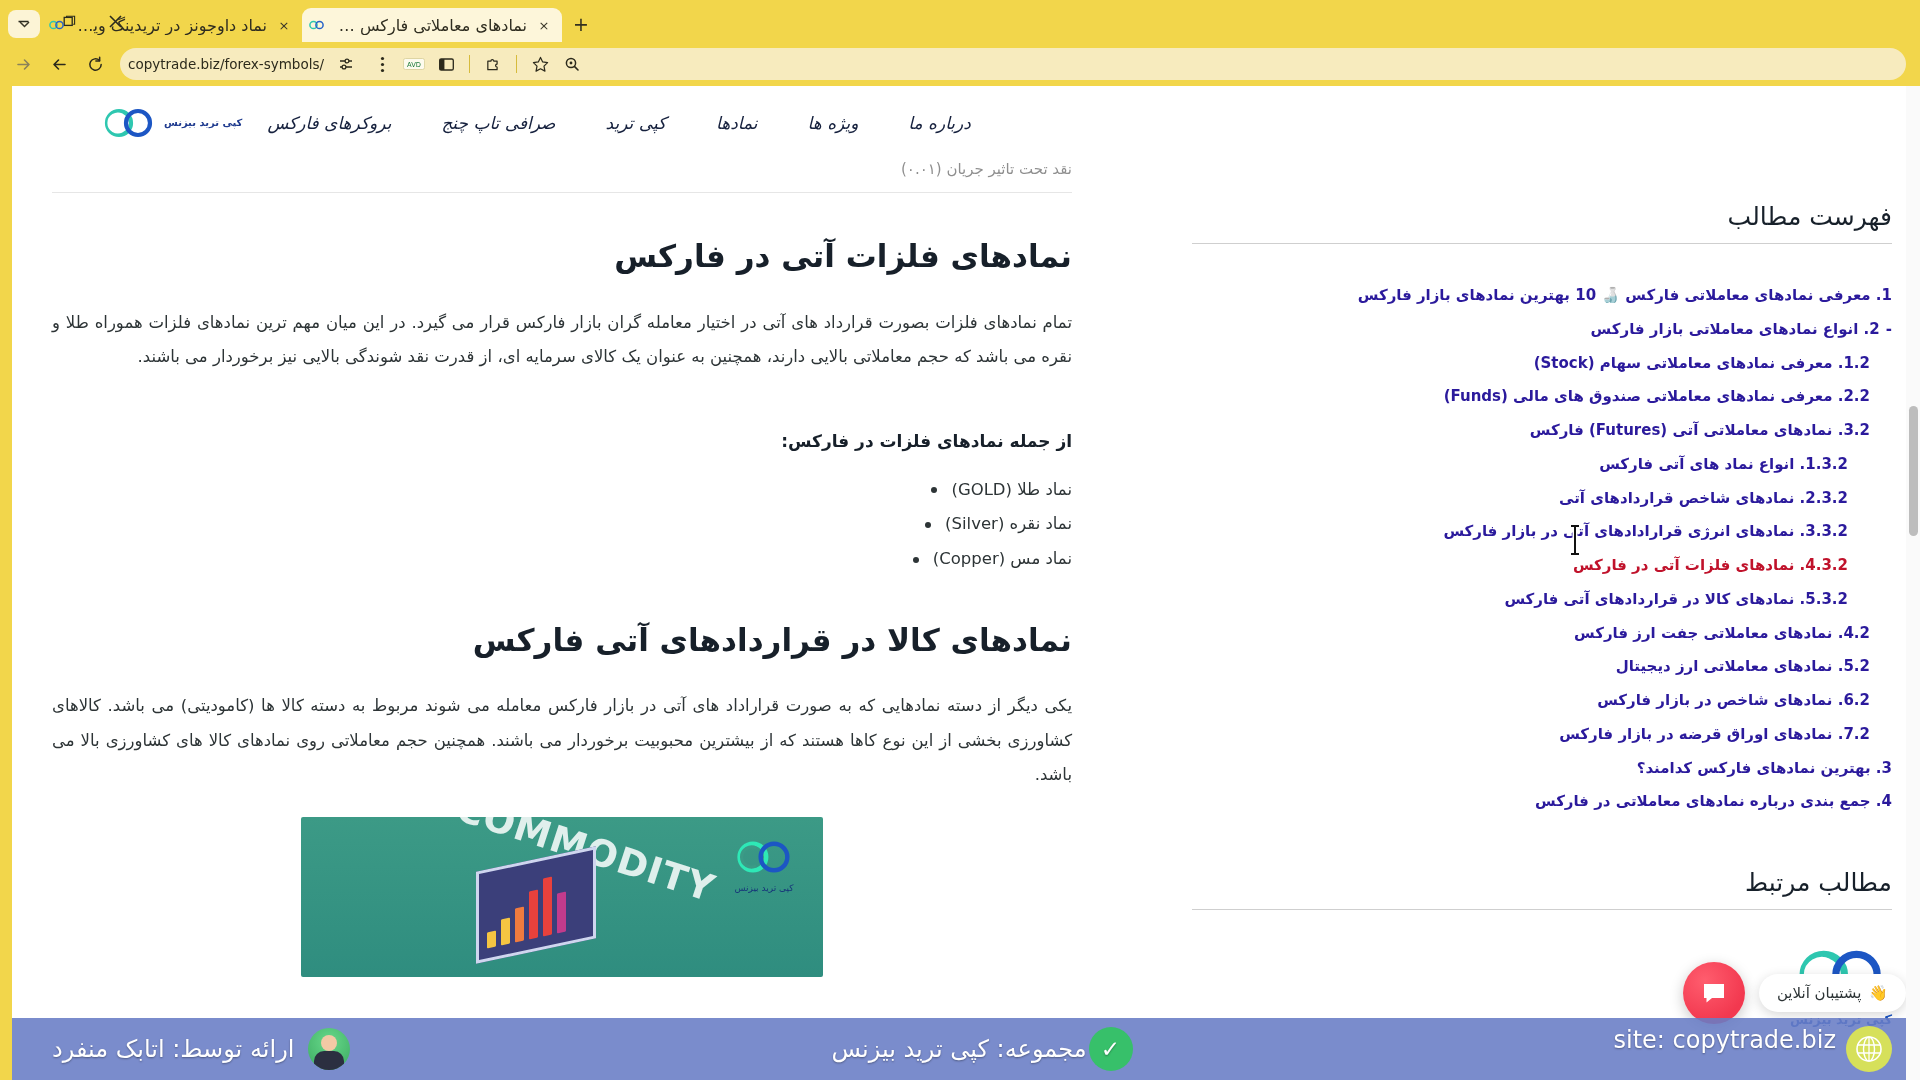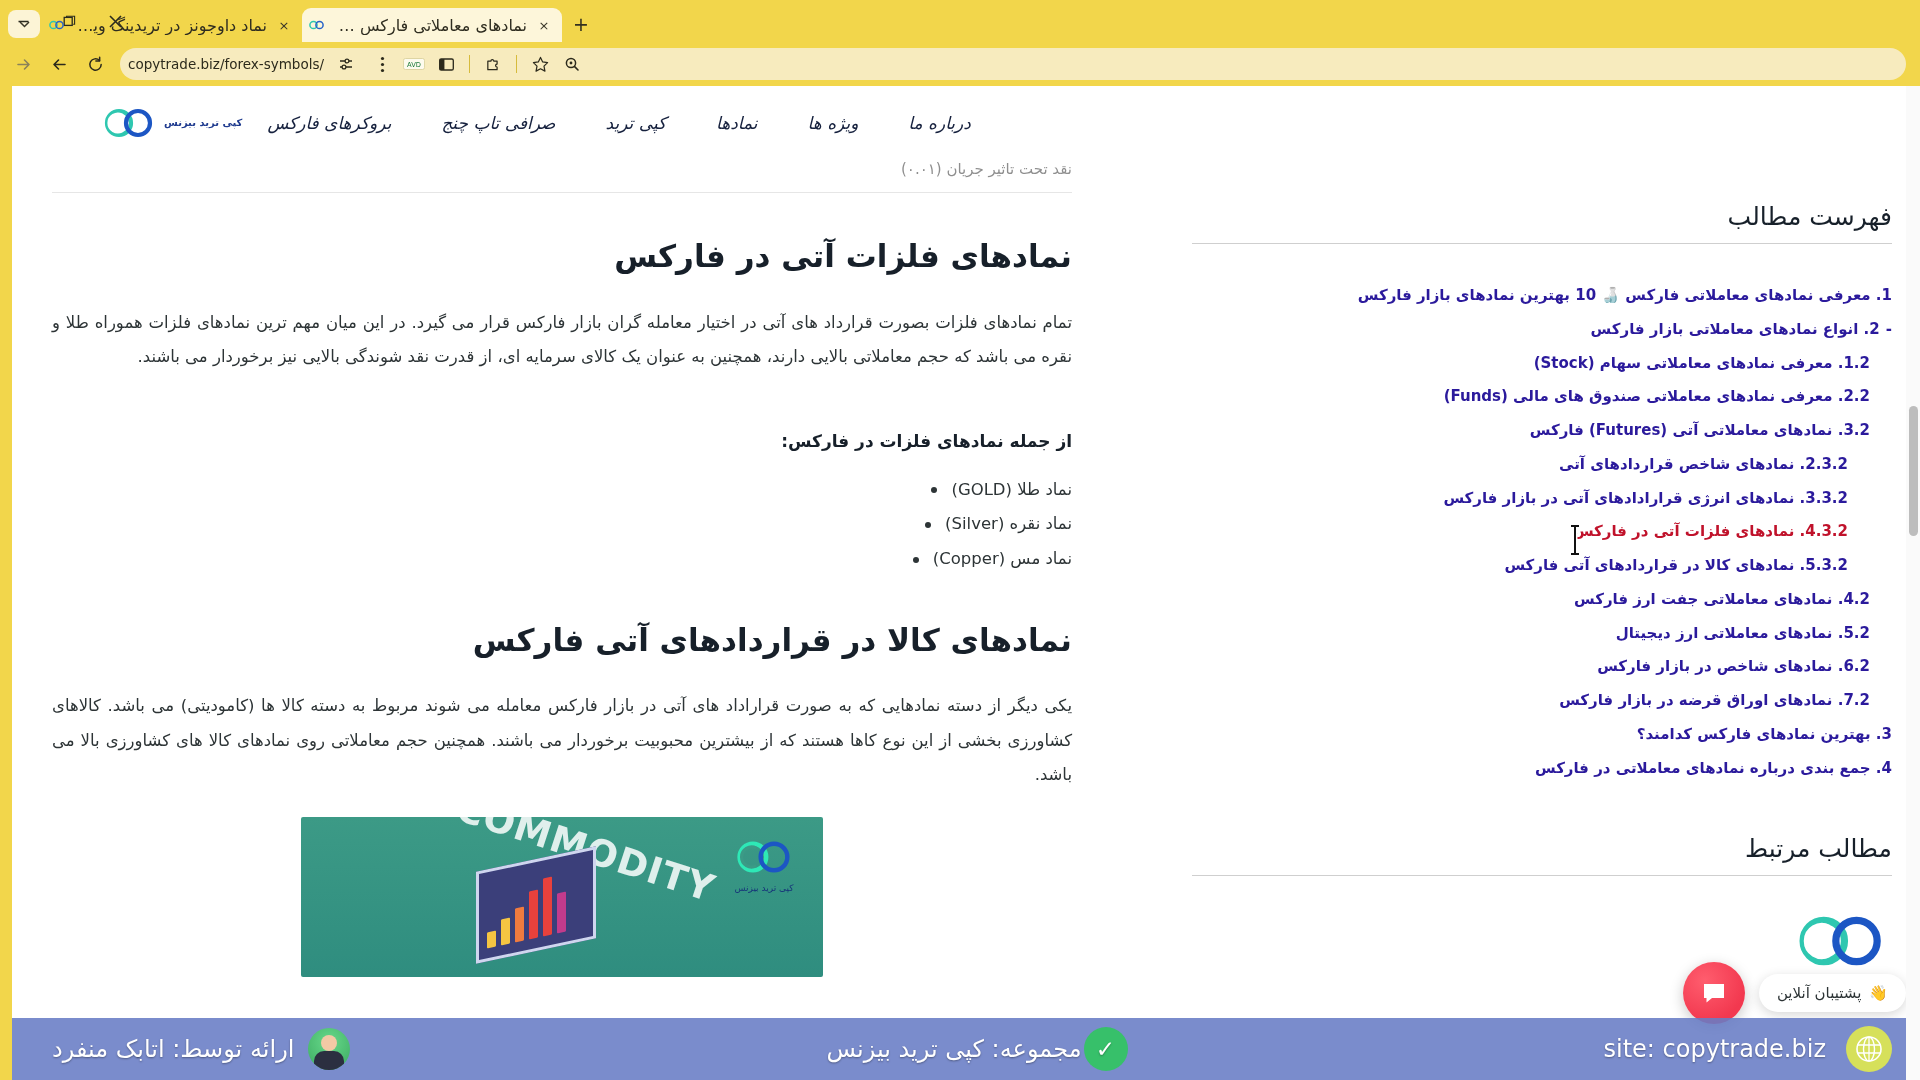--- a/index.html
+++ b/index.html
@@ -198,21 +198,21 @@
   .ov-avatar .body { position:absolute; left:6px; top:23px; width:30px;height:20px;border-radius:10px 10px 0 0;background:#2b2f40; }
   .ov-check {
     width:44px;height:44px;border-radius:50%;background:#37c06a;
     display:flex;align-items:center;justify-content:center;color:#fff;font-size:23px; flex:0 0 44px;
   }
   .ov-globe {
     width:46px;height:46px;border-radius:50%;background:#d6e05a;
     display:flex;align-items:center;justify-content:center; flex:0 0 46px;
   }
   .ov-mid { margin: 0 auto; display:flex; align-items:center; flex-direction:row-reverse; gap:2px; }
-  .ov-left { margin-left:0; display:flex; align-items:center; flex-direction:row-reverse; gap:20px; }
+  .ov-left { margin-left:0; display:flex; align-items:flex-start; flex-direction:row-reverse; gap:10px; }
 
   
   .scrollbar {
     position:absolute; right:0; top:86px; width:14px; height:994px; background:#fafafa; z-index:60;
   }
   .scrollthumb {
     position:absolute; right:2px; top:320px; width:9px; height:130px; border-radius:5px; background:#bdbdbd;
   }
 
   .cursor-ibeam {
@@ -411,20 +411,21 @@
 
       <aside class="sidebar">
         <div class="toc-title">فهرست مطالب</div>
 
         <ul class="toc-list">
           <li class="lvl1"><a href="#">1. معرفی نمادهای معاملاتی فارکس 🍶 10 بهترین نمادهای بازار فارکس</a></li>
           <li class="lvl1"><span class="toc-collapse">-</span><a href="#">2. انواع نمادهای معاملاتی بازار فارکس</a></li>
           <li class="lvl2"><a href="#">1.2. معرفی نمادهای معاملاتی سهام (Stock)</a></li>
           <li class="lvl2"><a href="#">2.2. معرفی نمادهای معاملاتی صندوق های مالی (Funds)</a></li>
           <li class="lvl2"><a href="#">3.2. نمادهای معاملاتی آتی (Futures) فارکس</a></li>
+          <li class="lvl3"><a href="#">1.3.2. انواع نماد های آتی فارکس</a></li>
           <li class="lvl3"><a href="#">2.3.2. نمادهای شاخص قراردادهای آتی</a></li>
           <li class="lvl3"><a href="#">3.3.2. نمادهای انرژی قرارادادهای آتی در بازار فارکس</a></li>
           <li class="lvl3 current"><a href="#">4.3.2. نمادهای فلزات آتی در فارکس</a></li>
           <li class="lvl3"><a href="#">5.3.2. نمادهای کالا در قراردادهای آتی فارکس</a></li>
           <li class="lvl2"><a href="#">4.2. نمادهای معاملاتی جفت ارز فارکس</a></li>
           <li class="lvl2"><a href="#">5.2. نمادهای معاملاتی ارز دیجیتال</a></li>
           <li class="lvl2"><a href="#">6.2. نمادهای شاخص در بازار فارکس</a></li>
           <li class="lvl2"><a href="#">7.2. نمادهای اوراق قرضه در بازار فارکس</a></li>
           <li class="lvl1"><a href="#">3. بهترین نمادهای فارکس کدامند؟</a></li>
           <li class="lvl1"><a href="#">4. جمع بندی درباره نمادهای معاملاتی در فارکس</a></li>

